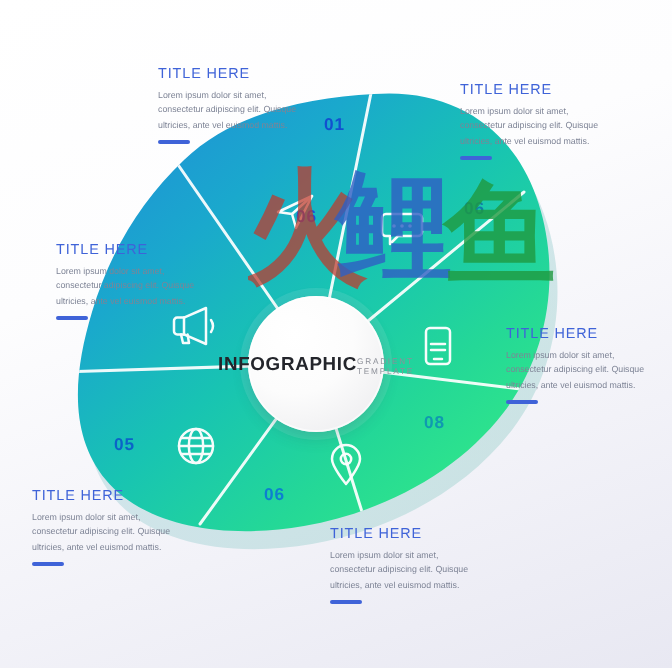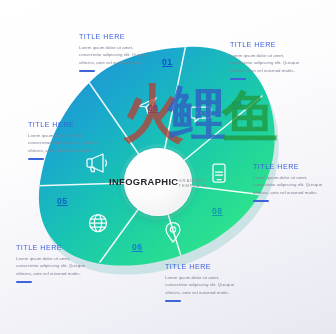--- a/index.html
+++ b/index.html
@@ -55,27 +55,26 @@
   .tb5 { left: 16px;  top: 243px; }
   .tb6 { left: 28px;  top: 120px; }
 
   
   .num {
     position: absolute;
     font-size: 8.6px;
     font-weight: bold;
     letter-spacing: 0.5px;
     color: #1250d0;
-    text-decoration: underline;
   }
   .n01 { left: 162px; top: 57px;  }
   .n02 { left: 232px; top: 99px;  color:#0f7fa8; }
   .n03 { left: 212px; top: 206px; color:#0f9ab0; }
   .n04 { left: 132px; top: 242px; color:#0d7fd0; }
-  .n05 { left: 57px;  top: 196px; color:#0b63c8; }
+  .n05 { left: 57px;  top: 217px; color:#0b63c8; }
   .n06 { left: 104px; top: 103px; color:#1a4fd8;margin-left:44px; }
 
   
   .hub {
     position: absolute;
     left: 124px;
     top: 148px;
     width: 68px;
     height: 68px;
     border-radius: 50%;

